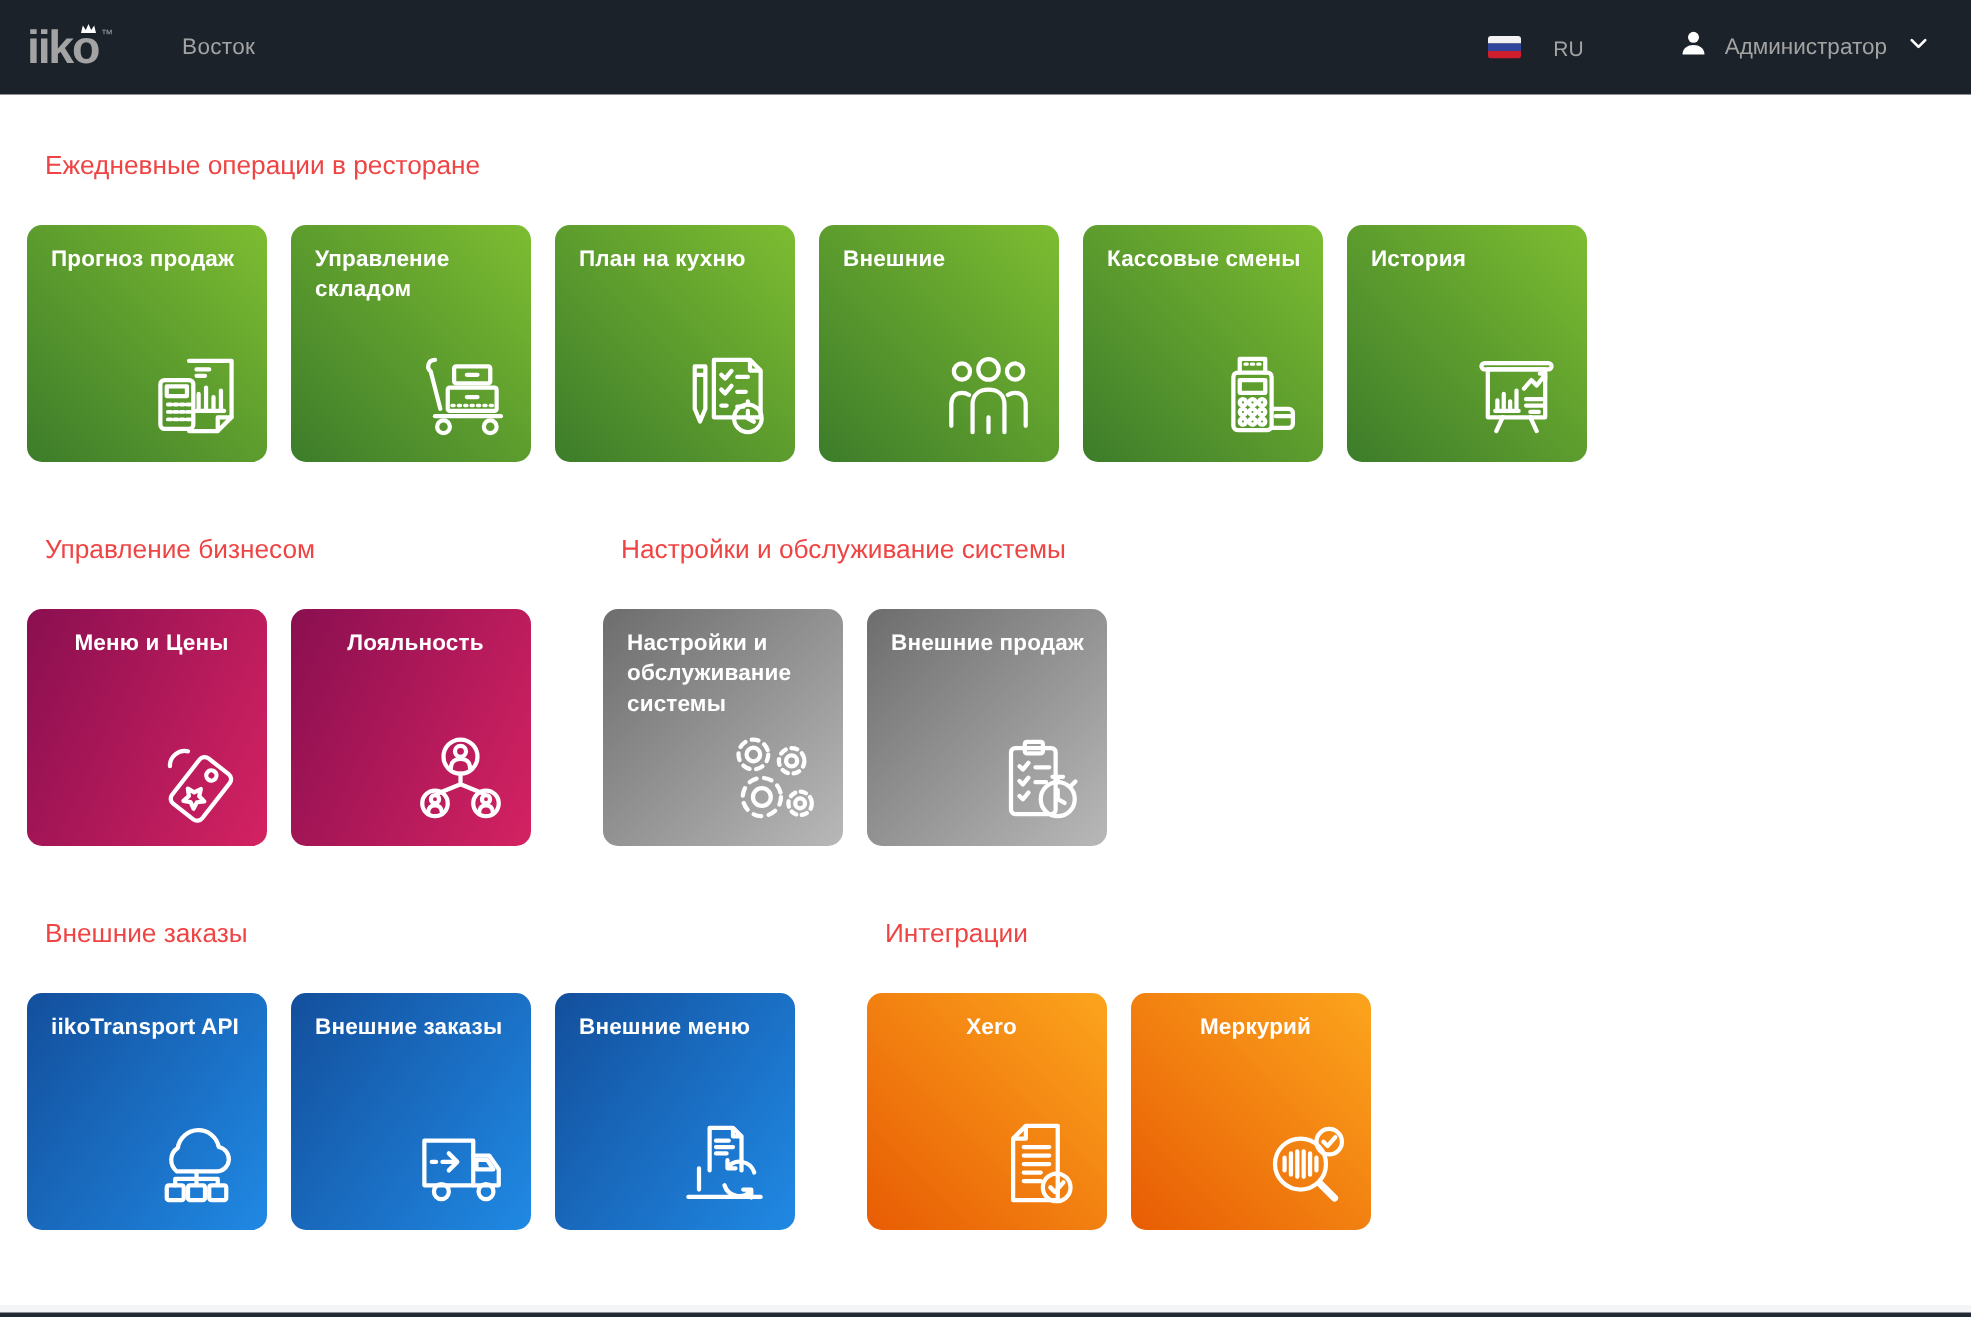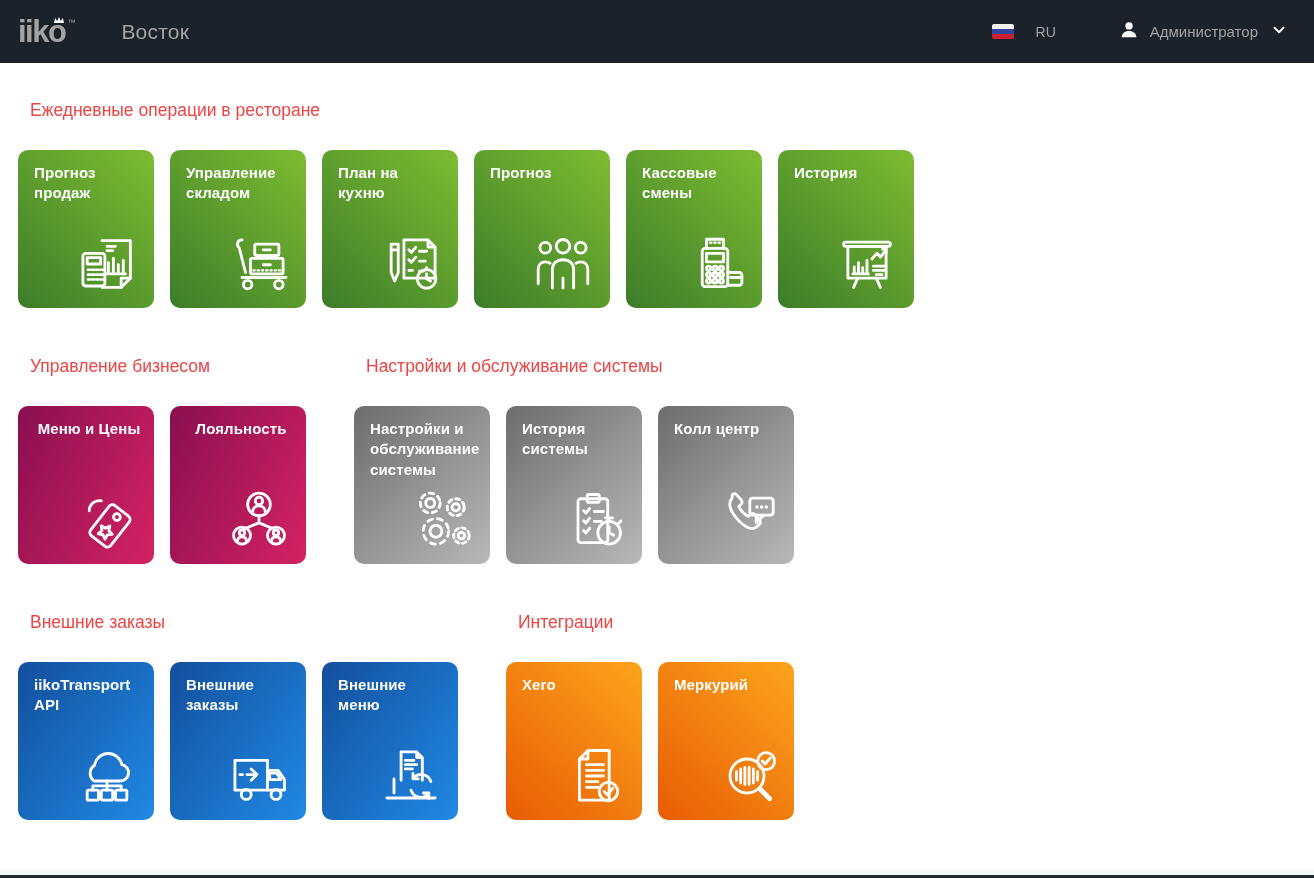--- a/index.html
+++ b/index.html
@@ -6,51 +6,51 @@
   html,body { width:1314px; height:878px; overflow:hidden; background:#fff;
     font-family:"Liberation Sans","DejaVu Sans",sans-serif; }
 
   
   .topbar { height:63px; background:#1b222a; display:flex; align-items:center;
     padding:0 26px 0 18px; color:#a3a3a3; }
   .logo { position:relative; display:flex; align-items:flex-start; cursor:pointer; }
   .logo-text { font-size:31px; font-weight:800; letter-spacing:-1.5px; line-height:1; }
   .logo-tm { font-size:8px; margin-left:2px; margin-top:2px; }
   .logo-crown { position:absolute; top:-6px; right:10px; }
-  .org-name { margin-left:46px; font-size:21px; letter-spacing:.2px; }
+  .org-name { margin-left:46px; font-size:15px; letter-spacing:.2px; }
   .top-right { margin-left:auto; display:flex; align-items:center; }
   .lang { display:flex; align-items:center; cursor:pointer;gap:12px; }
   .flag { width:22px; height:15px; border-radius:2px; overflow:hidden; display:block; }
   .flag i { display:block; height:5px; }
   .flag .fw { background:#f2f2f2; } .flag .fb { background:#31459c; } .flag .fr { background:#cf1f2f; }
   .lang-code { font-size:14px; margin-left:10px; font-weight:500; }
   .user { display:flex; align-items:center; margin-left:62px; cursor:pointer; }
   .user-name { font-size:15px; margin:0 12px 0 10px; }
 
   
   main { padding-left:18px; }
   .sec-title { font-size:17.5px; font-weight:400; color:#ef4444; margin:48px 0 0 12px; }
   .first .sec-title { margin-top:37px; }
   .tiles { display:flex; gap:16px; margin-top:29px; }
   .band-row { display:flex; align-items:flex-start; }
   .ml48 { margin-left:48px; }
 
-  .tile { position:relative; width:136px; height:158px; border-radius:10px;
+  .tile { position:relative; width:160px; height:158px; border-radius:10px;
     cursor:pointer; flex:0 0 auto; }
   .tile-label { position:absolute; top:13px; left:16px; right:10px; color:#fff;
     font-size:15px; font-weight:700; line-height:1.35; letter-spacing:.1px; }
   .tile-icon { position:absolute; right:13px; bottom:10px; width:68px; height:68px; }
   .tile-icon svg { width:100%; height:100%; fill:none; stroke:#fff; stroke-width:2;
     stroke-linecap:round; stroke-linejoin:round; }
 
   .theme-green  { background:linear-gradient(45deg,#3d7c2a,#7dbd31); }
   .theme-pink   { background:linear-gradient(115deg,#8a0f50,#d42262);text-align:center; }
   .theme-gray   { background:linear-gradient(135deg,#6d6d6d,#b8b8b8); }
   .theme-blue   { background:linear-gradient(125deg,#134f9c,#2089e4); }
-  .theme-orange { background:linear-gradient(45deg,#e85c04,#fca51d); }
+  .theme-orange { background:linear-gradient(45deg,#e85c04,#fca51d);text-align:center; }
 
   .page-footer { position:fixed; left:0; right:0; bottom:0; height:8px;
     background:#f4f5f6; border-bottom:3px solid #222b33; }
 </style>
 </head>
 <body>
 
 <header class="topbar">
   <div class="logo">
     <span class="logo-text">iiko</span>
@@ -129,21 +129,21 @@
           <svg viewBox="0 0 48 48">
             <path d="M10 10h5v20l-2.5 6-2.5-6z M10 14h5"></path>
             <path d="M19 7 H36 L41 12 V34 H19 Z M36 7 V12 H41"></path>
             <path d="M22.5 14l1.8 1.8 3-3.6 M30 15h5 M22.5 21l1.8 1.8 3-3.6 M30 22h4 M22.5 28.5h2.5 M30 29h3"></path>
             <circle cx="35" cy="34.5" r="6.5"></circle>
             <path d="M35 34.5v-3.5 M35 34.5l2.8 1.6 M35 28v-1.5"></path>
           </svg>
         </span>
       </div>
       <div class="tile theme-green">
-        <span class="tile-label">Прогноз</span>
+        <span class="tile-label">Внешние</span>
         <span class="tile-icon">
           <svg viewBox="0 0 48 48">
             <circle cx="24" cy="11.5" r="4.8"></circle>
             <path d="M16.5 41 V28 c0-4.5 3-7 7.5-7 s7.5 2.5 7.5 7 V41 M24 41v-7"></path>
             <circle cx="11.5" cy="12.5" r="3.8"></circle>
             <path d="M6.5 38 V28 c0-3.5 2-5.5 5-5.5 c1.4 0 2.5.4 3.4 1"></path>
             <circle cx="36.5" cy="12.5" r="3.8"></circle>
             <path d="M41.5 38 V28 c0-3.5-2-5.5-5-5.5 c-1.4 0-2.5.4-3.4 1"></path>
           </svg>
         </span>
@@ -235,39 +235,28 @@
               <circle cx="33" cy="15" r="6" stroke-dasharray="2.8 2.8"></circle>
                 <circle cx="33" cy="15" r="2.6"></circle>
               <circle cx="19" cy="32" r="9" stroke-dasharray="3.6 3.6"></circle>
                 <circle cx="19" cy="32" r="4.2"></circle>
               <circle cx="37" cy="35" r="5.5" stroke-dasharray="2.6 2.6"></circle>
                 <circle cx="37" cy="35" r="2.3"></circle>
             </svg>
           </span>
         </div>
         <div class="tile theme-gray">
-          <span class="tile-label">История системы</span>
+          <span class="tile-label">Внешние продаж</span>
           <span class="tile-icon">
             <svg viewBox="0 0 48 48">
               <rect x="12" y="9" width="21" height="31" rx="2"></rect>
               <rect x="18.5" y="6" width="8.5" height="5.5" rx="1"></rect>
               <path d="M16 17.5l1.6 1.6 2.6-3.2 M23.5 18h6.5 M16 24.5l1.6 1.6 2.6-3.2 M23.5 25h5 M16 31.5l1.6 1.6 2.6-3.2"></path>
               <circle cx="34" cy="33" r="8"></circle>
               <path d="M34 25v-2.2 M31.5 22.5h5 M34 33v-4.2 M34 33l3.2 1.8 M40.5 26.5l1.8-1.8"></path>
-            </svg>
-          </span>
-        </div>
-        <div class="tile theme-gray">
-          <span class="tile-label">Колл центр</span>
-          <span class="tile-icon">
-            <svg viewBox="0 0 48 48">
-              <path d="M13.5 8.5 c-2.8 2.8-2.2 8 3.2 14.4 5.4 6.4 10.9 8.6 13.7 6.2 l2.3-2 c.9-.8 1-2.1.2-3 l-3.2-3.8 c-.8-.9-2.1-1-3-.3 l-1.9 1.4 c-2.6-1.4-5.3-4.2-6.6-6.9 l1.6-1.7 c.8-.8.8-2.1.1-3 l-3.4-3.7 c-.8-.9-2.2-.9-3 .1 z"></path>
-              <rect x="26" y="8.5" width="16.5" height="12" rx="2"></rect>
-              <path d="M30.5 20.5 v5.5 l5.5-5.5"></path>
-              <path stroke-width="2.4" d="M31 14.8h.01 M34.3 14.8h.01 M37.6 14.8h.01"></path>
             </svg>
           </span>
         </div>
       </div>
     </section>
   </div>
 
   <div class="band-row">
     <section>
       <h2 class="sec-title">Внешние заказы</h2>

